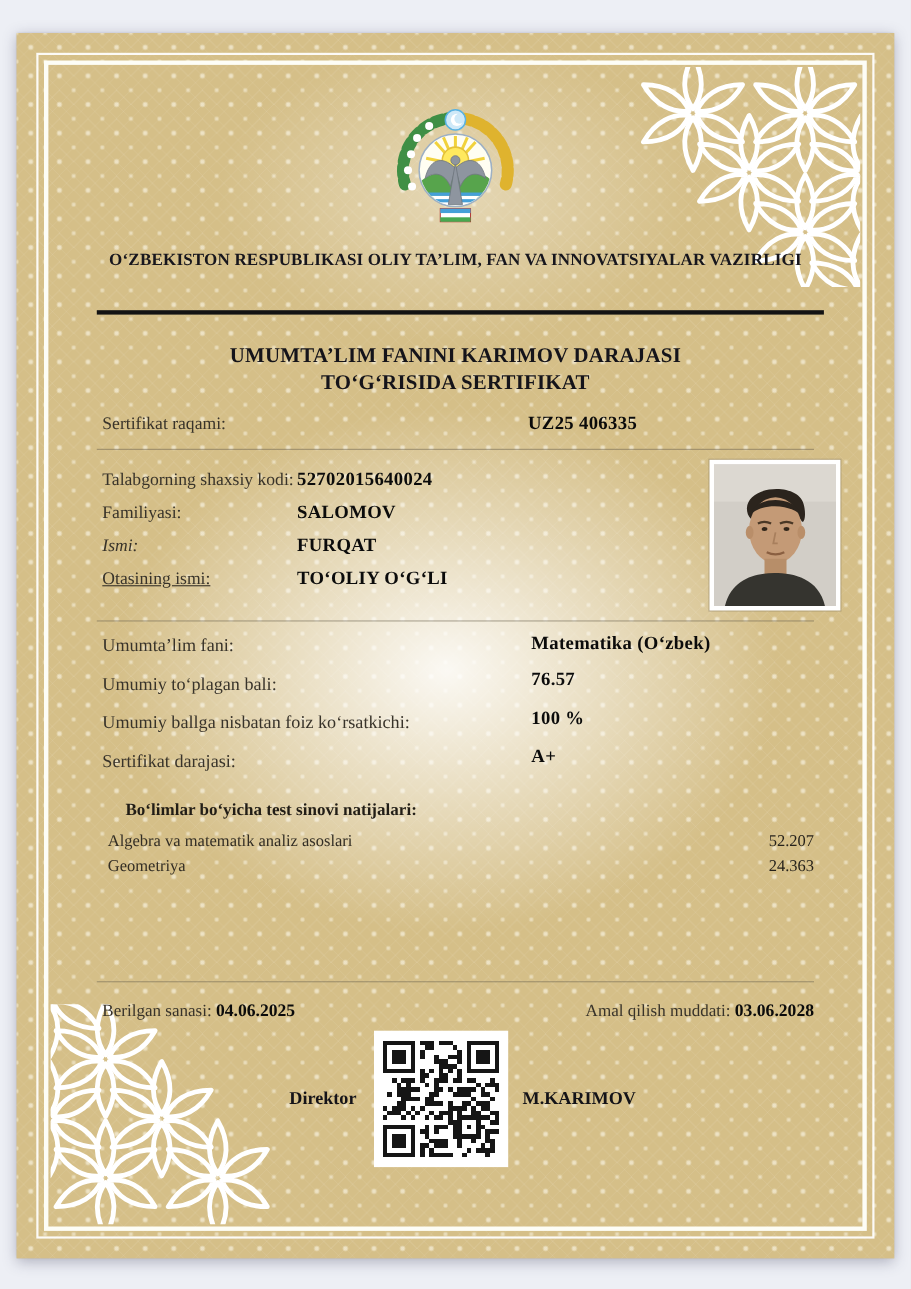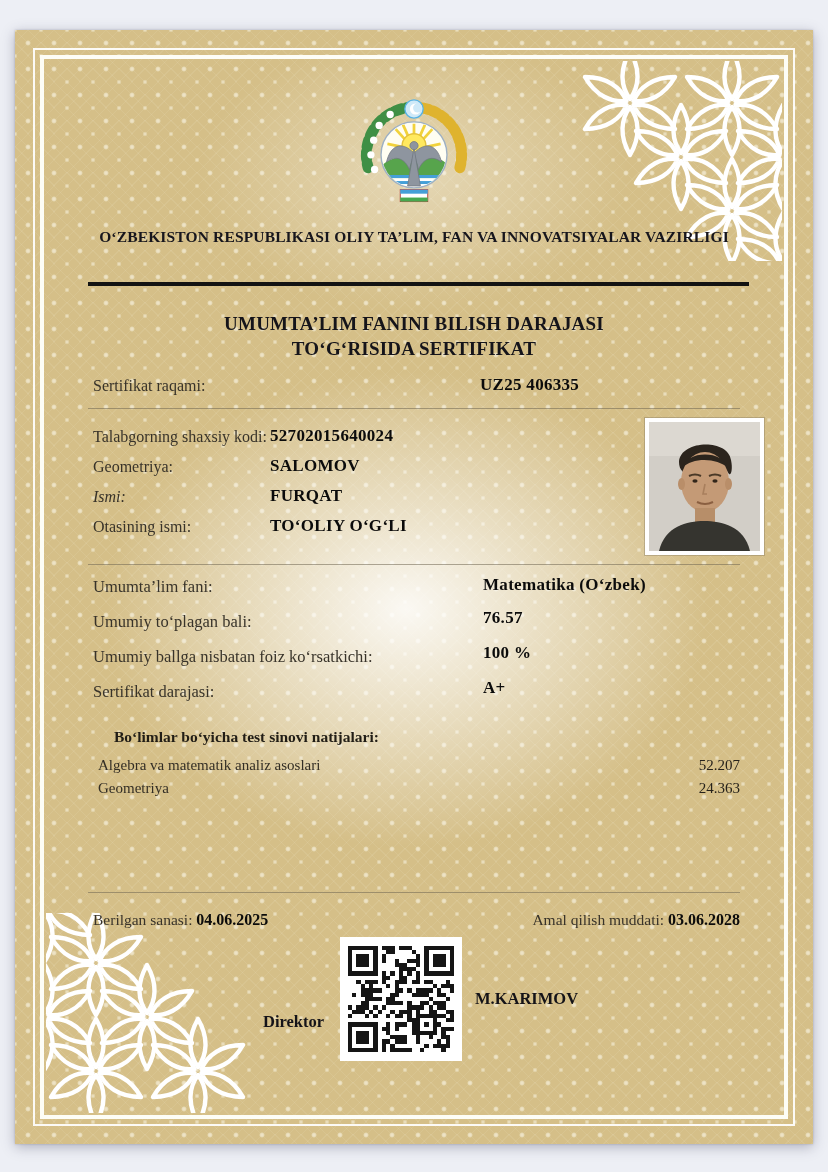--- a/index.html
+++ b/index.html
@@ -127,36 +127,36 @@
       </g>
     </svg>
 
     <div class="abs center ministry">
       <div>O‘ZBEKISTON RESPUBLIKASI OLIY TA’LIM, FAN VA INNOVATSIYALAR VAZIRLIGI</div>
     </div>
 
     <div class="abs rule-thick"></div>
 
     <div class="abs center cert-title">
-      <div>UMUMTA’LIM FANINI BILISH DARAJASI</div>
+      <div>UMUMTA’LIM FANINI KARIMOV DARAJASI</div>
       <div>TO‘G‘RISIDA SERTIFIKAT</div>
     </div>
 
     <span class="abs lbl" style="left:78px;top:347px;">Sertifikat raqami:</span>
     <span class="abs val" style="left:465px;top:345px;">UZ25 406335</span>
 
     <div class="abs divider" style="top:378px;"></div>
 
     <span class="abs lbl" style="left:78px;top:398px;">Talabgorning shaxsiy kodi:</span>
     <span class="abs val" style="left:255px;top:396px;">52702015640024</span>
-    <span class="abs lbl" style="left:78px;top:428px;">Geometriya:</span>
+    <span class="abs lbl" style="left:78px;top:428px;">Familiyasi:</span>
     <span class="abs val" style="left:255px;top:426px;">SALOMOV</span>
     <span class="abs lbl" style="left:78px;top:458px;font-style:italic;">Ismi:</span>
     <span class="abs val" style="left:255px;top:456px;">FURQAT</span>
-    <span class="abs lbl" style="left:78px;top:488px;">Otasining ismi:</span>
+    <span class="abs lbl" style="left:78px;top:488px;text-decoration:underline;">Otasining ismi:</span>
     <span class="abs val" style="left:255px;top:486px;">TO‘OLIY O‘G‘LI</span>
 
     <div class="abs photo">
       <svg width="111" height="129" viewBox="0 0 111 129">
         <rect width="111" height="129" fill="#d2cec7"></rect>
         <rect width="111" height="34" fill="#dcd8d1"></rect>
         <path d="M30,40 C31,18 79,16 82,38 C84,47 82,54 80,52 C74,40 46,34 34,50 C31,47 30,44 30,40 Z" fill="#2b241d"></path>
         <ellipse cx="56" cy="60" rx="24" ry="30" fill="#c49a76"></ellipse>
         <path d="M33,46 C37,28 75,28 79,46 C68,36 44,35 33,46 Z" fill="#2b241d"></path>
         <ellipse cx="32.5" cy="62" rx="3.5" ry="6" fill="#b98e69"></ellipse>
@@ -193,21 +193,21 @@
 
     <span class="abs date-line" style="left:78px;top:881px;">
       <span>Berilgan sanasi:</span>
       <b>04.06.2025</b>
     </span>
     <span class="abs date-line" style="right:73px;top:881px;">
       <span>Amal qilish muddati:</span>
       <b>03.06.2028</b>
     </span>
 
-    <span class="abs director" style="left:248px;top:982px;">Direktor</span>
+    <span class="abs director" style="left:248px;top:959px;">Direktor</span>
     <div class="abs qr-box">
       <svg id="qr-svg" width="106" height="106" viewBox="0 0 25 25" fill="#151515" shape-rendering="crispEdges">
           <rect x="0" y="0" width="1" height="1"></rect>
           <rect x="1" y="0" width="1" height="1"></rect>
           <rect x="2" y="0" width="1" height="1"></rect>
           <rect x="3" y="0" width="1" height="1"></rect>
           <rect x="4" y="0" width="1" height="1"></rect>
           <rect x="5" y="0" width="1" height="1"></rect>
           <rect x="6" y="0" width="1" height="1"></rect>
           <rect x="8" y="0" width="1" height="1"></rect>

